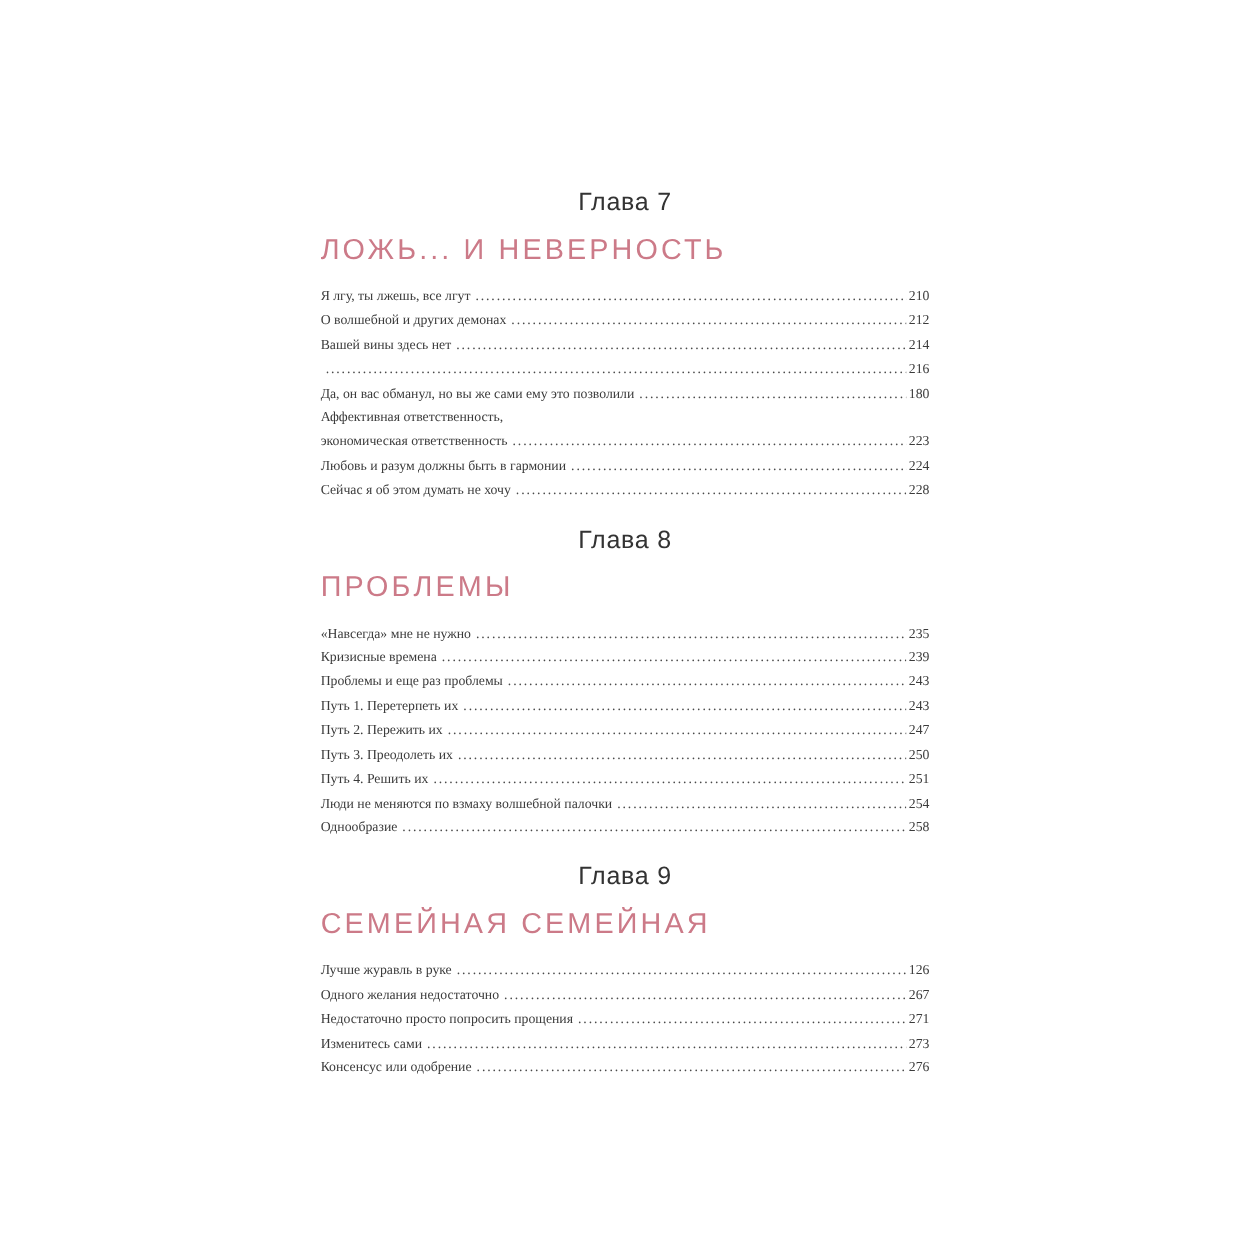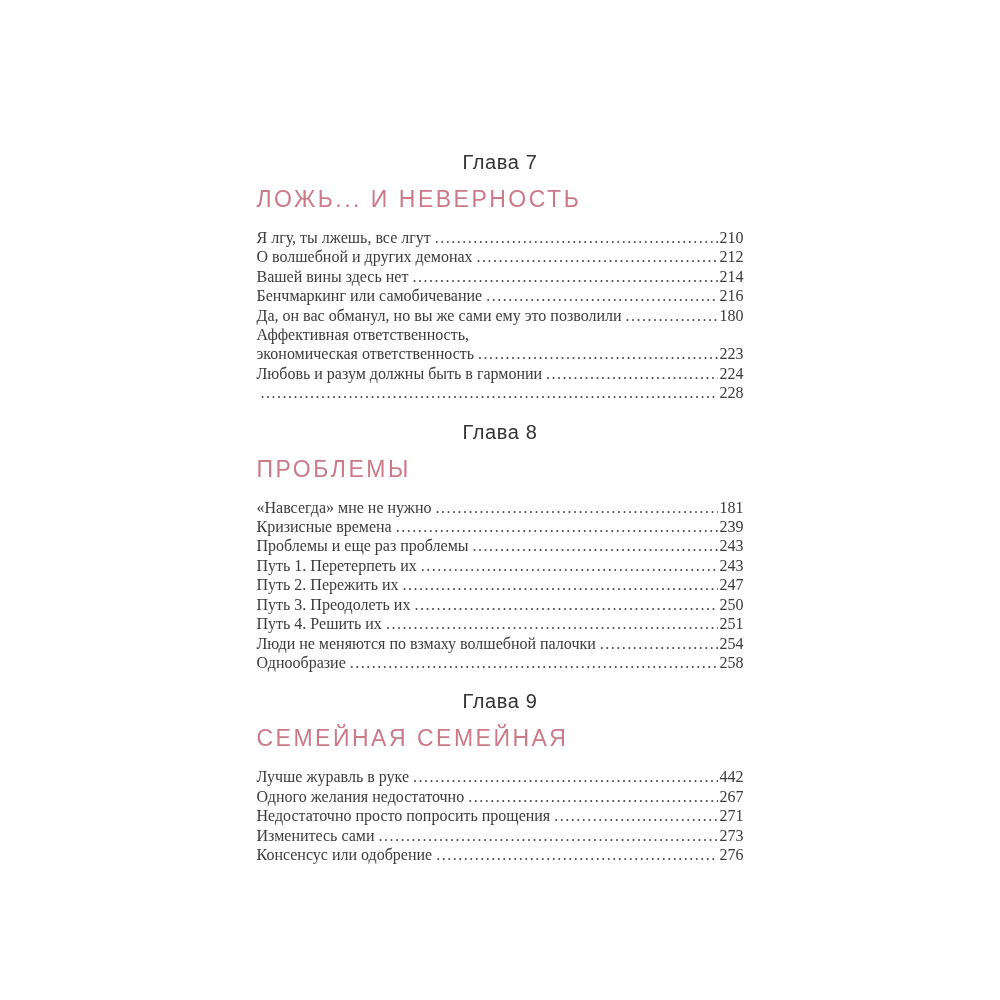--- a/index.html
+++ b/index.html
@@ -41,21 +41,21 @@
     font-weight: 400;
     letter-spacing: 2.5px;
     text-align: left;
     color: var(--accent);
     margin: 0 0 16px 0;
   }
   .entries { width: 100%; }
   .toc-entry {
     display: flex;
     align-items: flex-start;
-    font-size: 16px;
+    font-size: 11px;
     line-height: 19.4px;
     color: var(--ink);
   }
   .entry-text { white-space: nowrap; flex: 0 0 auto; }
   .leader {
     flex: 1 1 auto;
     min-width: 0;
     overflow: hidden;
     white-space: nowrap;
     margin: 0 2px 0 4px;
@@ -88,21 +88,20 @@
     <span class="entry-page">212</span>
   </div>
 
   <div class="toc-entry">
     <span class="entry-text">Вашей вины здесь нет</span>
     <span class="leader"></span>
     <span class="entry-page">214</span>
   </div>
 
   <div class="toc-entry">
-    <span class="entry-text">Бенчмаркинг или самобичевание</span>
     <span class="leader"></span>
     <span class="entry-page">216</span>
   </div>
 
   <div class="toc-entry">
     <span class="entry-text">Да, он вас обманул, но вы же сами ему это позволили</span>
     <span class="leader"></span>
     <span class="entry-page">180</span>
   </div>
 
@@ -117,34 +116,35 @@
     <span class="entry-page">223</span>
   </div>
 
   <div class="toc-entry">
     <span class="entry-text">Любовь и разум должны быть в гармонии</span>
     <span class="leader"></span>
     <span class="entry-page">224</span>
   </div>
 
   <div class="toc-entry">
+    <span class="entry-text">Сейчас я об этом думать не хочу</span>
     <span class="leader"></span>
     <span class="entry-page">228</span>
   </div>
 </div>
   </section>
 
   <section class="chapter">
     <h2 class="chapter-label">Глава 8</h2>
     <h3 class="chapter-title">ПРОБЛЕМЫ</h3>
     <div class="entries">
   <div class="toc-entry">
     <span class="entry-text">«Навсегда» мне не нужно</span>
     <span class="leader"></span>
-    <span class="entry-page">181</span>
+    <span class="entry-page">235</span>
   </div>
 
   <div class="toc-entry">
     <span class="entry-text">Кризисные времена</span>
     <span class="leader"></span>
     <span class="entry-page">239</span>
   </div>
 
   <div class="toc-entry">
     <span class="entry-text">Проблемы и еще раз проблемы</span>
@@ -190,21 +190,21 @@
 </div>
   </section>
 
   <section class="chapter">
     <h2 class="chapter-label">Глава 9</h2>
     <h3 class="chapter-title">СЕМЕЙНАЯ СЕМЕЙНАЯ</h3>
     <div class="entries">
   <div class="toc-entry">
     <span class="entry-text">Лучше журавль в руке</span>
     <span class="leader"></span>
-    <span class="entry-page">442</span>
+    <span class="entry-page">126</span>
   </div>
 
   <div class="toc-entry">
     <span class="entry-text">Одного желания недостаточно</span>
     <span class="leader"></span>
     <span class="entry-page">267</span>
   </div>
 
   <div class="toc-entry">
     <span class="entry-text">Недостаточно просто попросить прощения</span>

